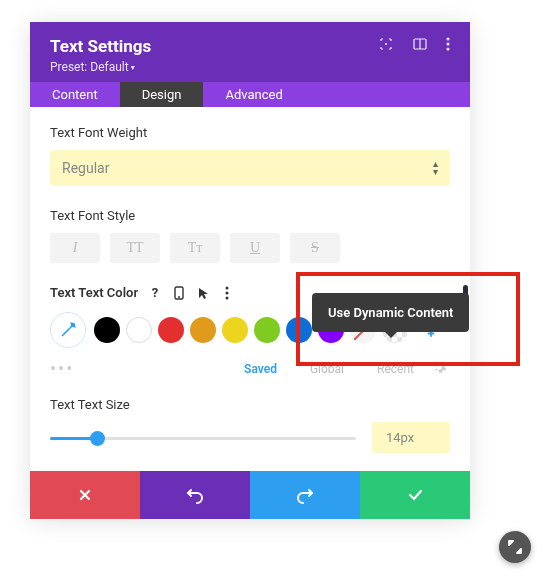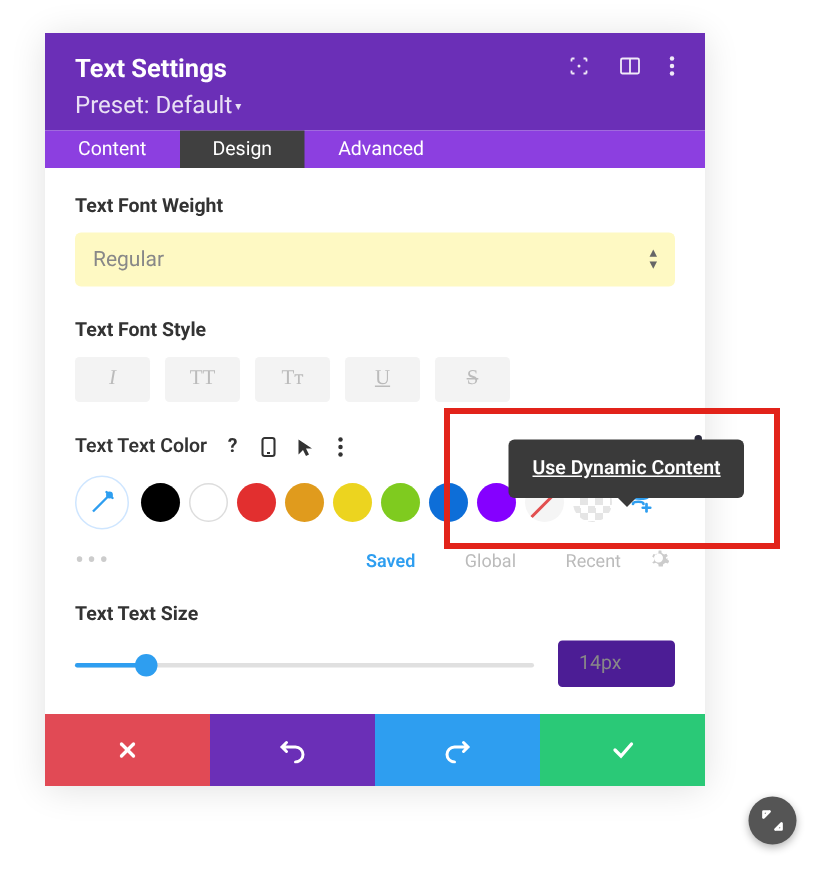--- a/index.html
+++ b/index.html
@@ -38,21 +38,21 @@
   .header-icons {
     display: flex;
     gap: 18px;
     align-items: center;
   }
   .header-icons span, .header-icons svg {
     cursor: pointer;
     opacity: 0.95;
   }
   .preset {
-    font-size: 16px;
+    font-size: 12px;
     opacity: 0.85;
     margin-top: 4px;
     cursor: pointer;
   }
   .preset::after {
     content: " ▾";
     font-size: 8px;
     vertical-align: middle;
   }
   .tabs {
@@ -68,21 +68,21 @@
   }
   .tab.active {
     background: #404040;
   }
   .body {
     padding: 18px 20px 10px 20px;
     position: relative;
   }
   .section-label {
     font-size: 13px;
-    font-weight: 700;
+    font-weight: 400;
     color: #333;
     margin-bottom: 10px;
   }
   .select-box {
     background: #fef9c3;
     border-radius: 4px;
     padding: 10px 12px;
     color: #888;
     font-size: 14px;
     display: flex;
@@ -253,21 +253,21 @@
   .slider-thumb {
     position: absolute;
     top: 3px;
     left: 13%;
     width: 15px;
     height: 15px;
     border-radius: 50%;
     background: #2e9ef0;
   }
   .size-box {
-    background: #4c1d95;
+    background: #fef9c3;
     border-radius: 3px;
     padding: 8px 14px;
     font-size: 13px;
     color: #888;
     width: 78px;
     text-align: left;
   }
   .footer {
     display: flex;
     height: 48px;
@@ -491,21 +491,21 @@
         </svg>
     </div>
     <div class="footer-btn fb-green">
       <svg width="18" height="18" viewBox="0 0 18 18" fill="none" stroke="white" stroke-width="2.2" stroke-linecap="round">
           <polyline points="4,9 8,13 15,5"></polyline>
         </svg>
     </div>
   </div>
 </div>
 
-<div class="tooltip" style="left:339px; top:293px;text-decoration:underline;">Use Dynamic Content</div>
+<div class="tooltip" style="left:312px; top:293px;">Use Dynamic Content</div>
 
 <div class="highlight-box"></div>
 
 <div class="corner-btn">
   <svg width="16" height="16" viewBox="0 0 16 16" fill="none" stroke="white" stroke-width="1.8" stroke-linecap="round">
     <path d="M6 2 L2 6 M2 2 L2 6 M2 2 L6 2"></path>
     <path d="M10 14 L14 10 M14 14 L14 10 M14 14 L10 14"></path>
   </svg>
 </div>
 

